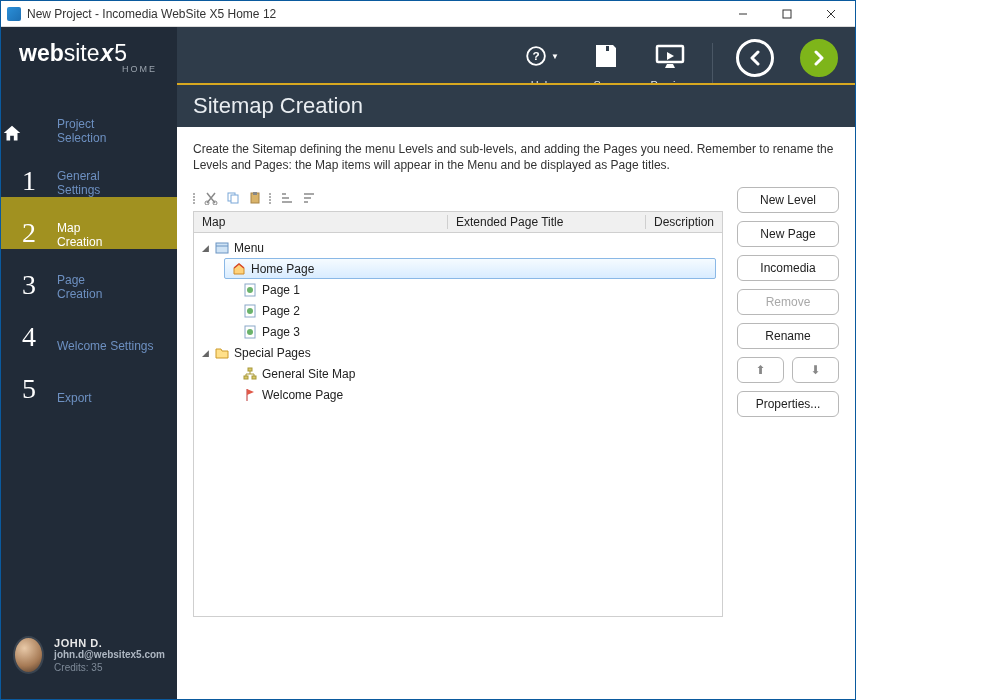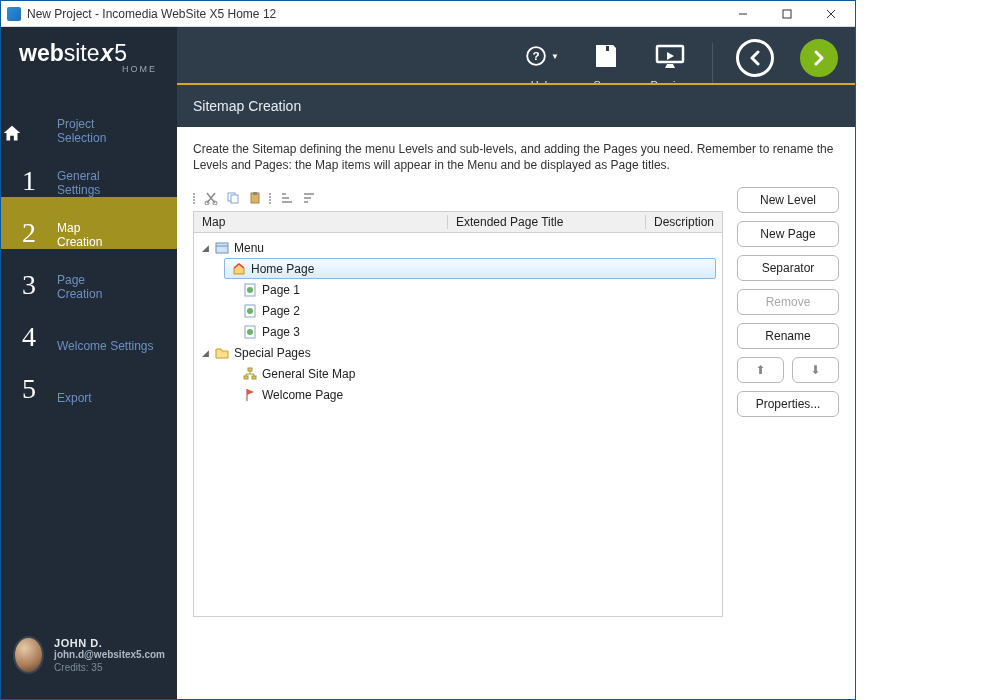--- a/index.html
+++ b/index.html
@@ -46,21 +46,21 @@
 .top-actions { display: flex; align-items: flex-start; gap: 0; padding: 10px 4px 0 0; }
 .top-btn { width: 64px; display: flex; flex-direction: column; align-items: center; cursor: pointer; color: #fff; padding-top:2px;}
 .top-btn .tb-icon { width: 34px; height: 34px; display: flex; align-items: center; justify-content: center; color:#fff; }
 .top-btn .tb-label { font-size: 11px; margin-top: 6px; color: #e4e8ec; }
 .top-btn.round .circ { width: 38px; height: 38px; border-radius: 50%; border: 3px solid #fff; display: flex; align-items: center; justify-content: center; }
 .top-btn.next .circ { background: #7eb51a; border-color: #7eb51a; }
 .help-caret { display:flex; align-items:center; gap:4px;}
 .vdiv { width: 1px; height: 46px; background: #4a5765; margin: 6px 10px 0; }
 
 .header-strip { background: #2f3c4a; color: #e9edf1; padding: 0 0 0 16px; border-top: 2px solid #d8a820; height: 44px; display: flex; align-items: center; margin-top:-44px; position:relative; z-index:1;}
-.header-strip h1 { font-size: 14px; font-weight: 400; }
+.header-strip h1 { font-size: 22px; font-weight: 400; }
 
 .content { flex: 1; padding: 14px 16px 12px 16px; overflow: auto; display: flex; flex-direction: column; }
 .instr { color: #333; font-size: 12px; line-height: 16px; margin-bottom: 14px; }
 
 .workrow { display: flex; gap: 14px; flex: 1; min-height: 0; align-items: flex-start; }
 
 .tree-wrap { flex: 1; display: flex; flex-direction: column; min-height:430px; }
 .mini-tb { display: flex; align-items: center; gap: 6px; height: 22px; margin-bottom: 2px; }
 .mini-tb .sep { width:4px; display:flex; flex-direction:column; gap:1px; padding-right:4px;}
 .mini-tb .sep span{ width:2px; height:2px; background:#b0b0b0;}
@@ -357,21 +357,21 @@
                     </svg>
                   </span>
                 <span>Welcome Page</span>
               </div>
             </div>
           </div>
 
           <div class="right-btns">
             <button class="rbtn">New Level</button>
             <button class="rbtn">New Page</button>
-            <button class="rbtn">Separator</button>
+            <button class="rbtn">Incomedia</button>
             <button class="rbtn" disabled="">Remove</button>
             <button class="rbtn">Rename</button>
             <div class="arrow-row">
               <button class="rbtn" style="color:#888;">⬆</button>
               <button class="rbtn" style="color:#888;">⬇</button>
             </div>
             <button class="rbtn">Properties...</button>
           </div>
         </div>
       </div>

